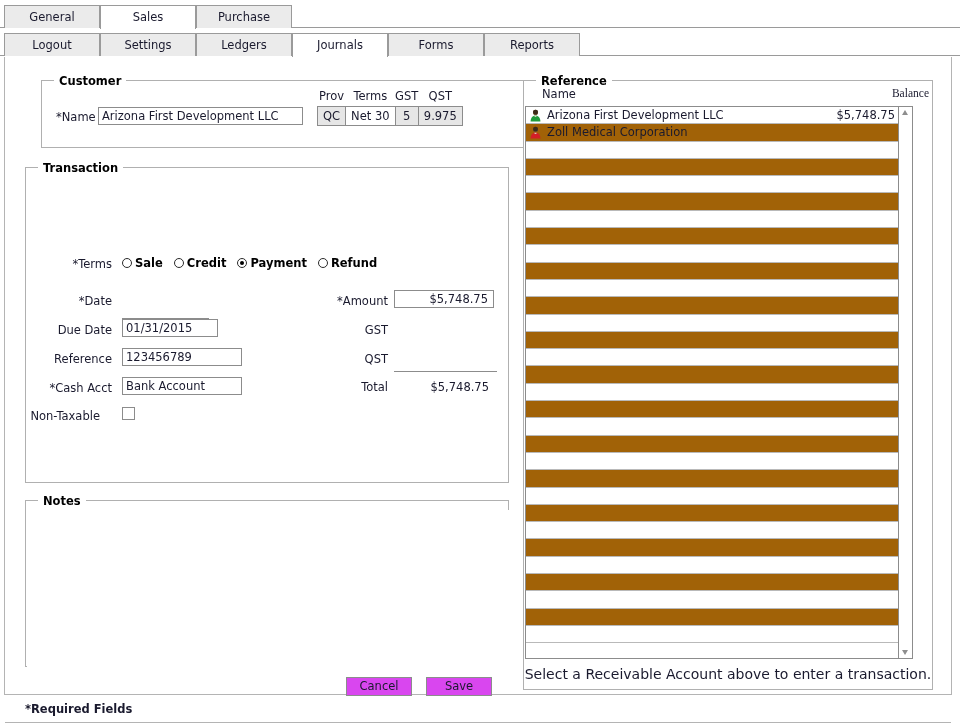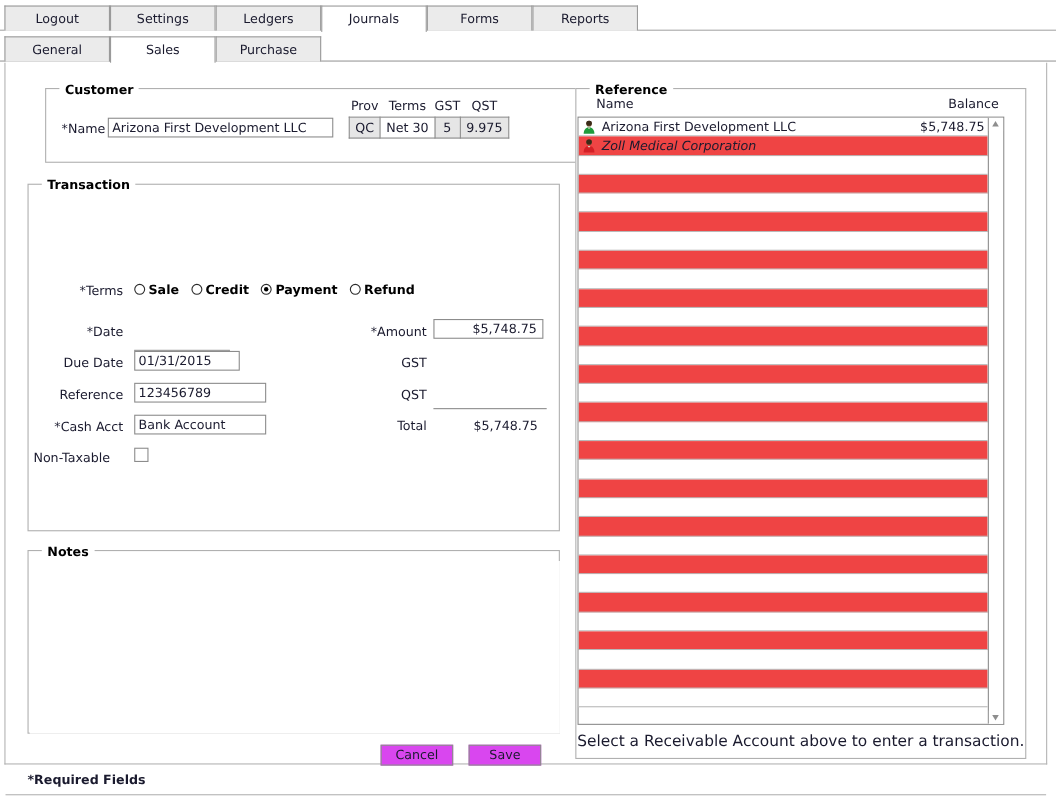--- a/index.html
+++ b/index.html
@@ -283,21 +283,21 @@
   }
 
   
   .list-head {
     position: absolute;
     top: 6px;
     font-size: 11.5px;
     color: #1a1a2e;
   }
   #col-name { left: 18px; }
-  #col-balance { right: 24px; }
+  #col-balance { right: 3px; font-family: Liberation Serif, serif; }
 
   #list-box {
     position: absolute;
     left: 1px;
     top: 25px;
     width: 388px;
     height: 553px;
     box-sizing: border-box;
     border: 1px solid #8c8c8c;
     background: #ffffff;
@@ -313,21 +313,21 @@
   }
   .lrow {
     position: relative;
     height: 17.3px;
     box-sizing: border-box;
     border-bottom: 1px solid #b9b9b9;
     background: #ffffff;
     white-space: nowrap;
     overflow: hidden;
   }
-  .lrow.alt { background: #ef4444; font-style: italic; }
+  .lrow.alt { background: #a16207; }
   .lrow-name {
     position: absolute;
     left: 21px;
     top: 1px;
     font-size: 11.5px;
     color: #1a1a2e;
     line-height: 15px;
   }
   .lrow-balance {
     position: absolute;
@@ -383,34 +383,34 @@
     top: 585px;
     text-align: center;
     font-size: 14px;
     color: #1a1a2e;
   }
 </style>
 </head>
 <body>
 
 <div class="app">
+
+  <div class="tabstrip row2" id="secondary-tabs">
+      <div class="tab" style="left: 4px; width: 96px;">General</div>
+      <div class="tab active" style="left: 100px; width: 96px; top: 5px; height: 24px;">Sales</div>
+      <div class="tab" style="left: 196px; width: 96px;">Purchase</div>
+    </div>
 
   <div class="tabstrip row1" id="primary-tabs">
       <div class="tab" style="left: 4px; width: 96px;">Logout</div>
       <div class="tab" style="left: 100px; width: 96px;">Settings</div>
       <div class="tab" style="left: 196px; width: 96px;">Ledgers</div>
       <div class="tab active" style="left: 292px; width: 96px; top: 5px; height: 24px;">Journals</div>
       <div class="tab" style="left: 388px; width: 96px;">Forms</div>
       <div class="tab" style="left: 484px; width: 96px;">Reports</div>
-    </div>
-
-  <div class="tabstrip row2" id="secondary-tabs">
-      <div class="tab" style="left: 4px; width: 96px;">General</div>
-      <div class="tab active" style="left: 100px; width: 96px; top: 5px; height: 24px;">Sales</div>
-      <div class="tab" style="left: 196px; width: 96px;">Purchase</div>
     </div>
 
   <div class="content">
 
     <div class="fs" id="customer-fs">
       <span class="fs-legend">Customer</span>
 
       <span class="lbl" id="name-label">*Name</span>
       <input class="field" id="name-input" type="text" value="Arizona First Development LLC" style="">
 

